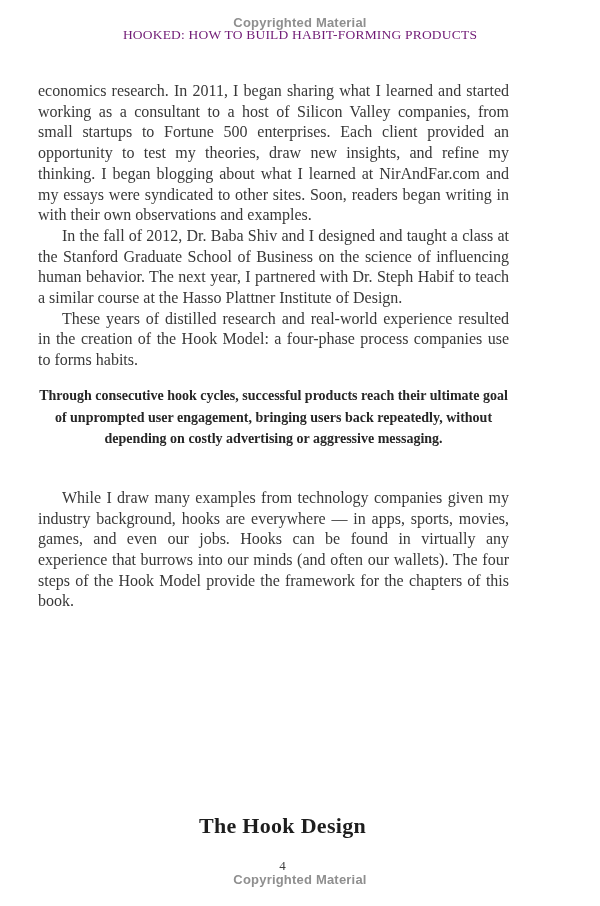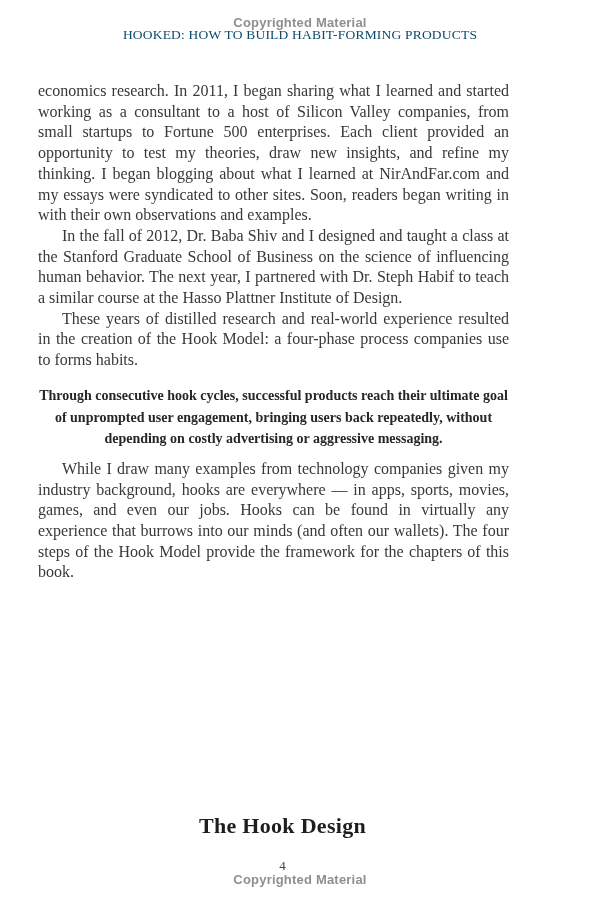--- a/index.html
+++ b/index.html
@@ -29,21 +29,21 @@
   .watermark-top { top: 15px; }
   .watermark-bottom { top: 872px; }
   .running-header {
     position: absolute;
     top: 27px;
     left: 0;
     width: 600px;
     text-align: center;
     font-size: 13.5px;
     letter-spacing: 0.2px;
-    color: #0c4a6e;
+    color: #701a75;
   }
   .text-block {
     position: absolute;
     top: 81px;
     left: 38px;
     width: 471px;
     color: #383838;
     font-size: 16px;
     line-height: 20.7px;
     text-align: justify;
@@ -58,21 +58,21 @@
   .pull-quote {
     margin: 14px 0 0 0;
     font-weight: bold;
     text-align: center;
     text-indent: 0;
     font-size: 14px;
     line-height: 21.7px;
     color: #262626;
   }
   .para-closing {
-    margin-top: 9px;
+    margin-top: 38px;
   }
   .section-heading {
     position: absolute;
     top: 813px;
     left: 47px;
     width: 471px;
     margin: 0;
     text-align: center;
     font-size: 22px;
     font-weight: bold;

